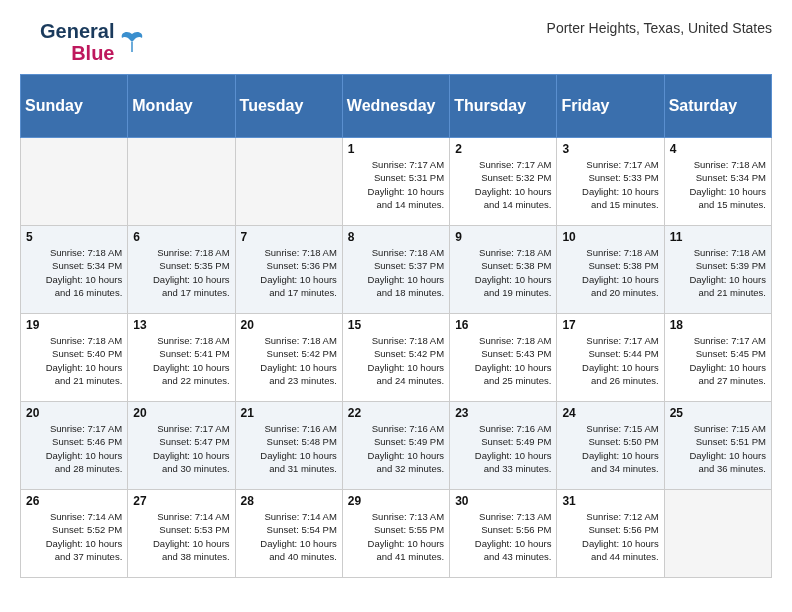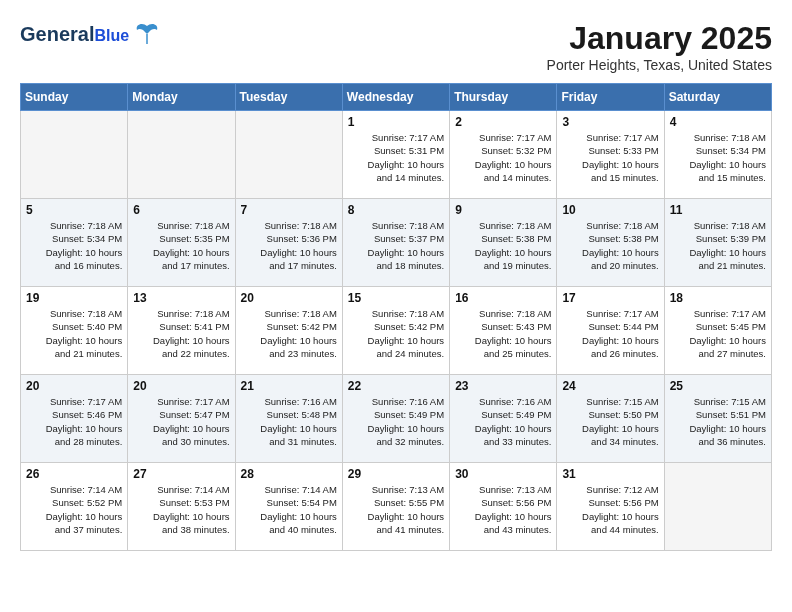--- a/index.html
+++ b/index.html
@@ -35,23 +35,23 @@
       padding-left: 12px;
     }
     .calendar {
       width: 100%;
       border-collapse: collapse;
       border: 1px solid #ccc;
     }
     .calendar th {
       background: #3a6fad;
       color: #fff;
-      font-size: 12px;
+      font-size: 16px;
       font-weight: bold;
-      padding: 6px 4px;
+      padding: 22px 4px;
       text-align: left;
       border: 1px solid #5a8fcf;
     }
     .calendar td {
       width: calc(100% / 7);
       vertical-align: top;
       padding: 4px 5px;
       border: 1px solid #ccc;
       font-size: 10px;
       color: #222;
@@ -76,32 +76,31 @@
     .row-shade td {
       background: #f0f4f8;
     }
   </style>
 </head>
 <body>
 
 <div class="header">
   <div class="logo">
     <div style="display:flex;align-items:center;gap:4px;">
-      <div style="display:flex;align-items:flex-end;">
+      <div style="display:flex;flex-direction:column;align-items:flex-end;margin-left:20px;">
         <span style="font-size:20px;font-weight:bold;color:#1a3a5c;line-height:1.1;">General</span>
-        <span style="font-size:16px;font-weight:bold;color:#1d4ed8;line-height:1.1;">Blue</span>
+        <span style="font-size:20px;font-weight:bold;color:#be185d;line-height:1.1;">Blue</span>
       </div>
       <svg width="28" height="28" viewBox="0 0 28 28">
         <path d="M14 6 C18 2, 26 4, 24 10 C22 8, 18 9, 16 12 L14 14 L12 12 C10 9, 6 8, 4 10 C2 4, 10 2, 14 6Z" fill="#3a8fce"></path>
         <path d="M14 14 L14 24" stroke="#3a8fce" stroke-width="1.5" fill="none"></path>
       </svg>
     </div>
   </div>
   <div class="title-block">
-    <div class="month-title">January 2025</div>
     <div class="location">Porter Heights, Texas, United States</div>
   </div>
 </div>
 
 <table class="calendar">
   <thead>
     <tr>
     <th>Sunday</th>
         <th>Monday</th>
         <th>Tuesday</th>

